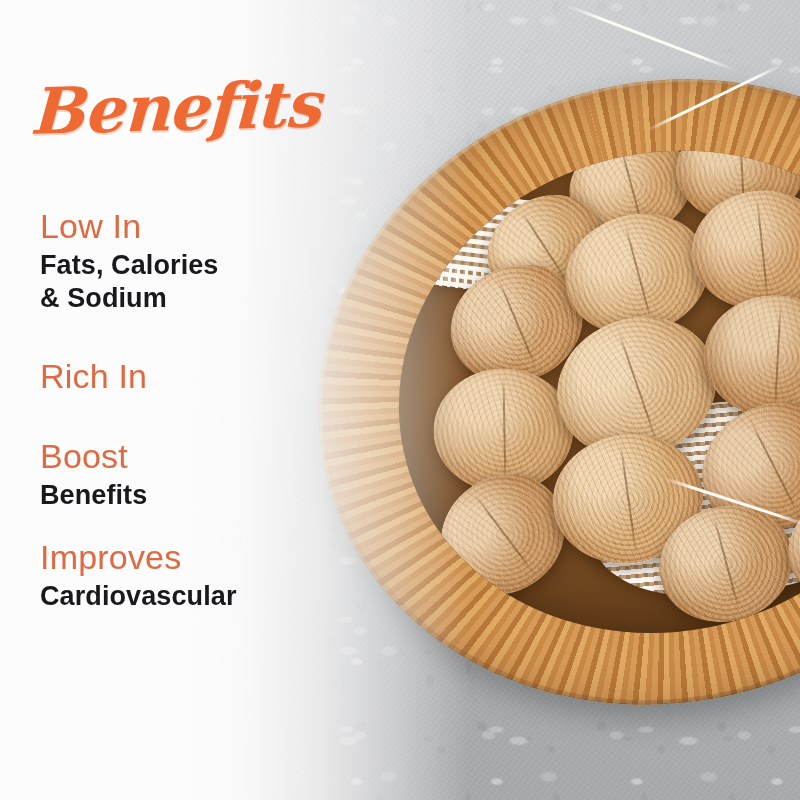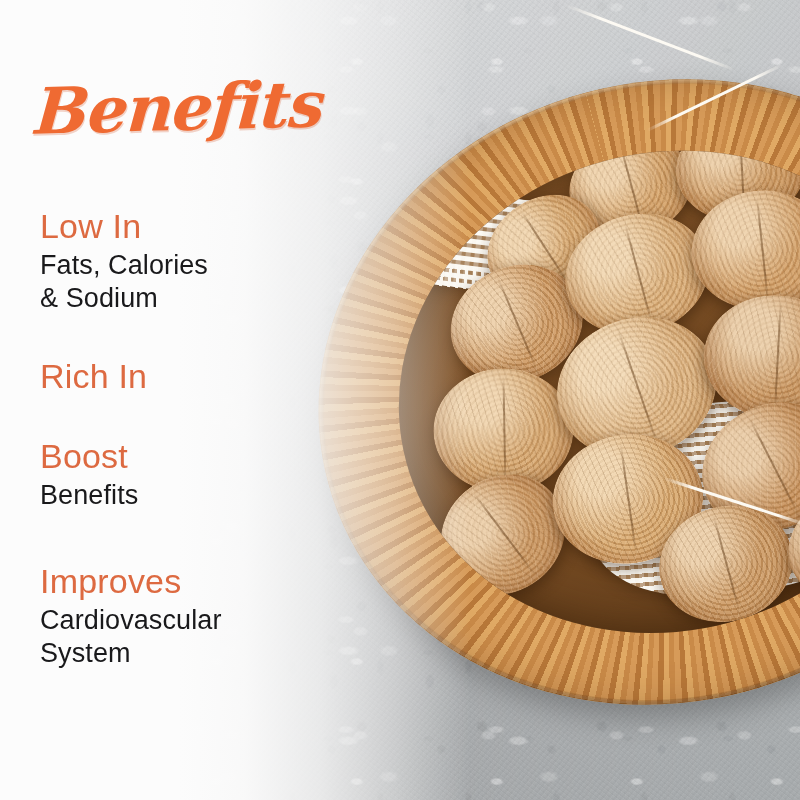--- a/index.html
+++ b/index.html
@@ -156,24 +156,24 @@
   .b-head{
     font-family:"Liberation Sans", sans-serif;
     font-size:34px;line-height:42px;font-weight:400;
     letter-spacing:.2px;color:#dd6a41;margin:0 0 2px 0;white-space:nowrap;
   }
   .b-body{
     font-family:"Liberation Sans", sans-serif;
     font-size:27px;line-height:33px;font-weight:400;
     letter-spacing:.1px;color:#19191b;margin:0;
   }
-  .b-body span{display:block;white-space:nowrap;}
+  .b-body span{display:block;white-space:nowrap;font-weight:bold;}
   .benefit.bg1{margin-bottom:40px;}
   .benefit.bg2{margin-bottom:38px;}
-  .benefit.bg3{margin-bottom:48px;}
+  .benefit.bg3{margin-bottom:24px;}
 </style>
 </head>
 <body>
 
 <div class="canvas">
 
   <div class="photo">
     <div class="concrete"></div>
     <div class="concrete-grain"></div>
 
@@ -297,20 +297,19 @@
         <p class="b-head" style="color: rgb(221, 106, 65);">Boost</p>
         <p class="b-body" style="color: rgb(25, 25, 27);">
           <span>Benefits</span>
         </p>
       </div>
 
       <div class="benefit">
         <p class="b-head" style="color: rgb(221, 106, 65);">Improves</p>
         <p class="b-body" style="color: rgb(25, 25, 27);">
           <span>Cardiovascular</span>
-          <span>System</span>
         </p>
       </div>
 
     </div>
   </div>
 
 </div>
 
 </body></html>

